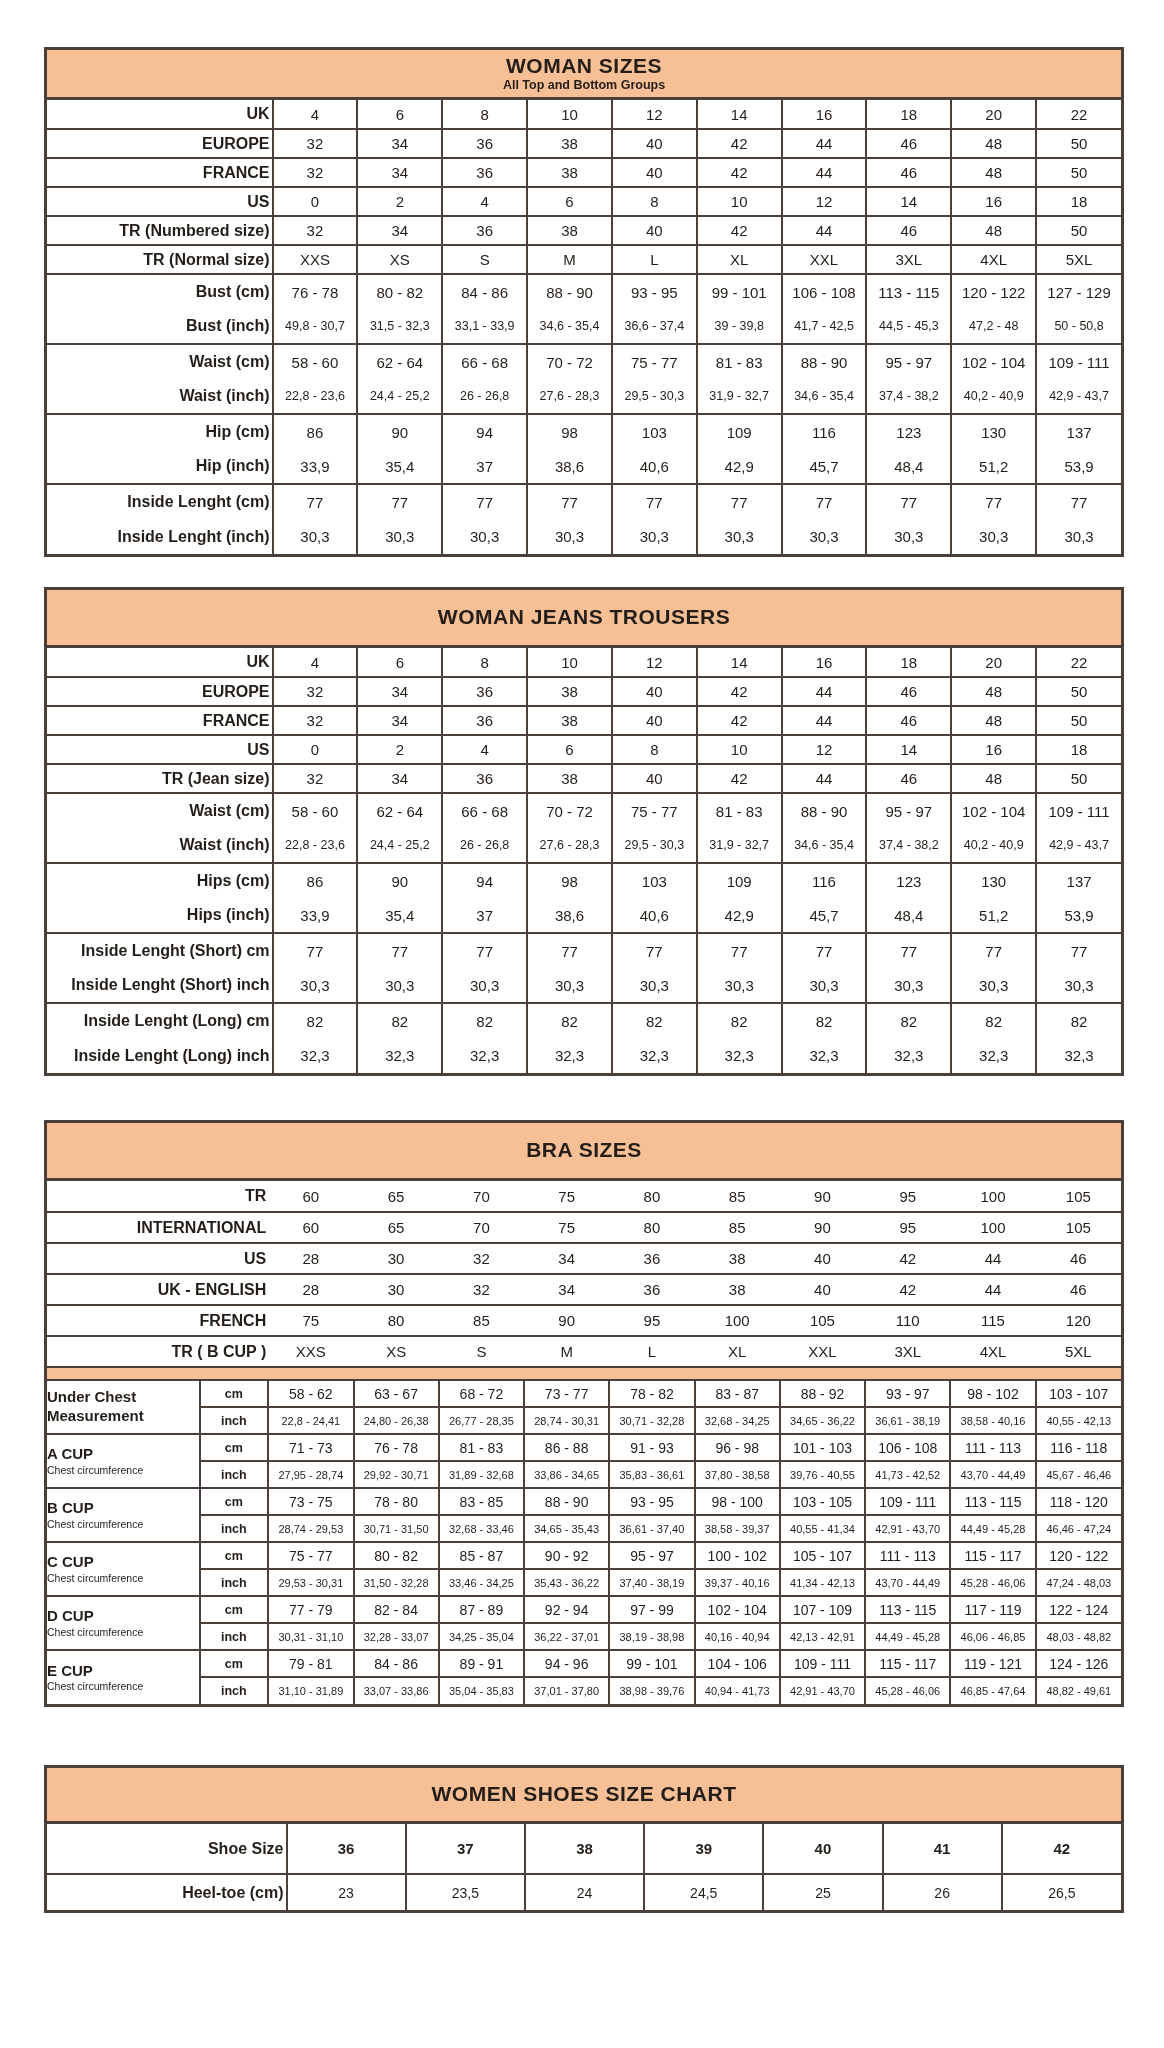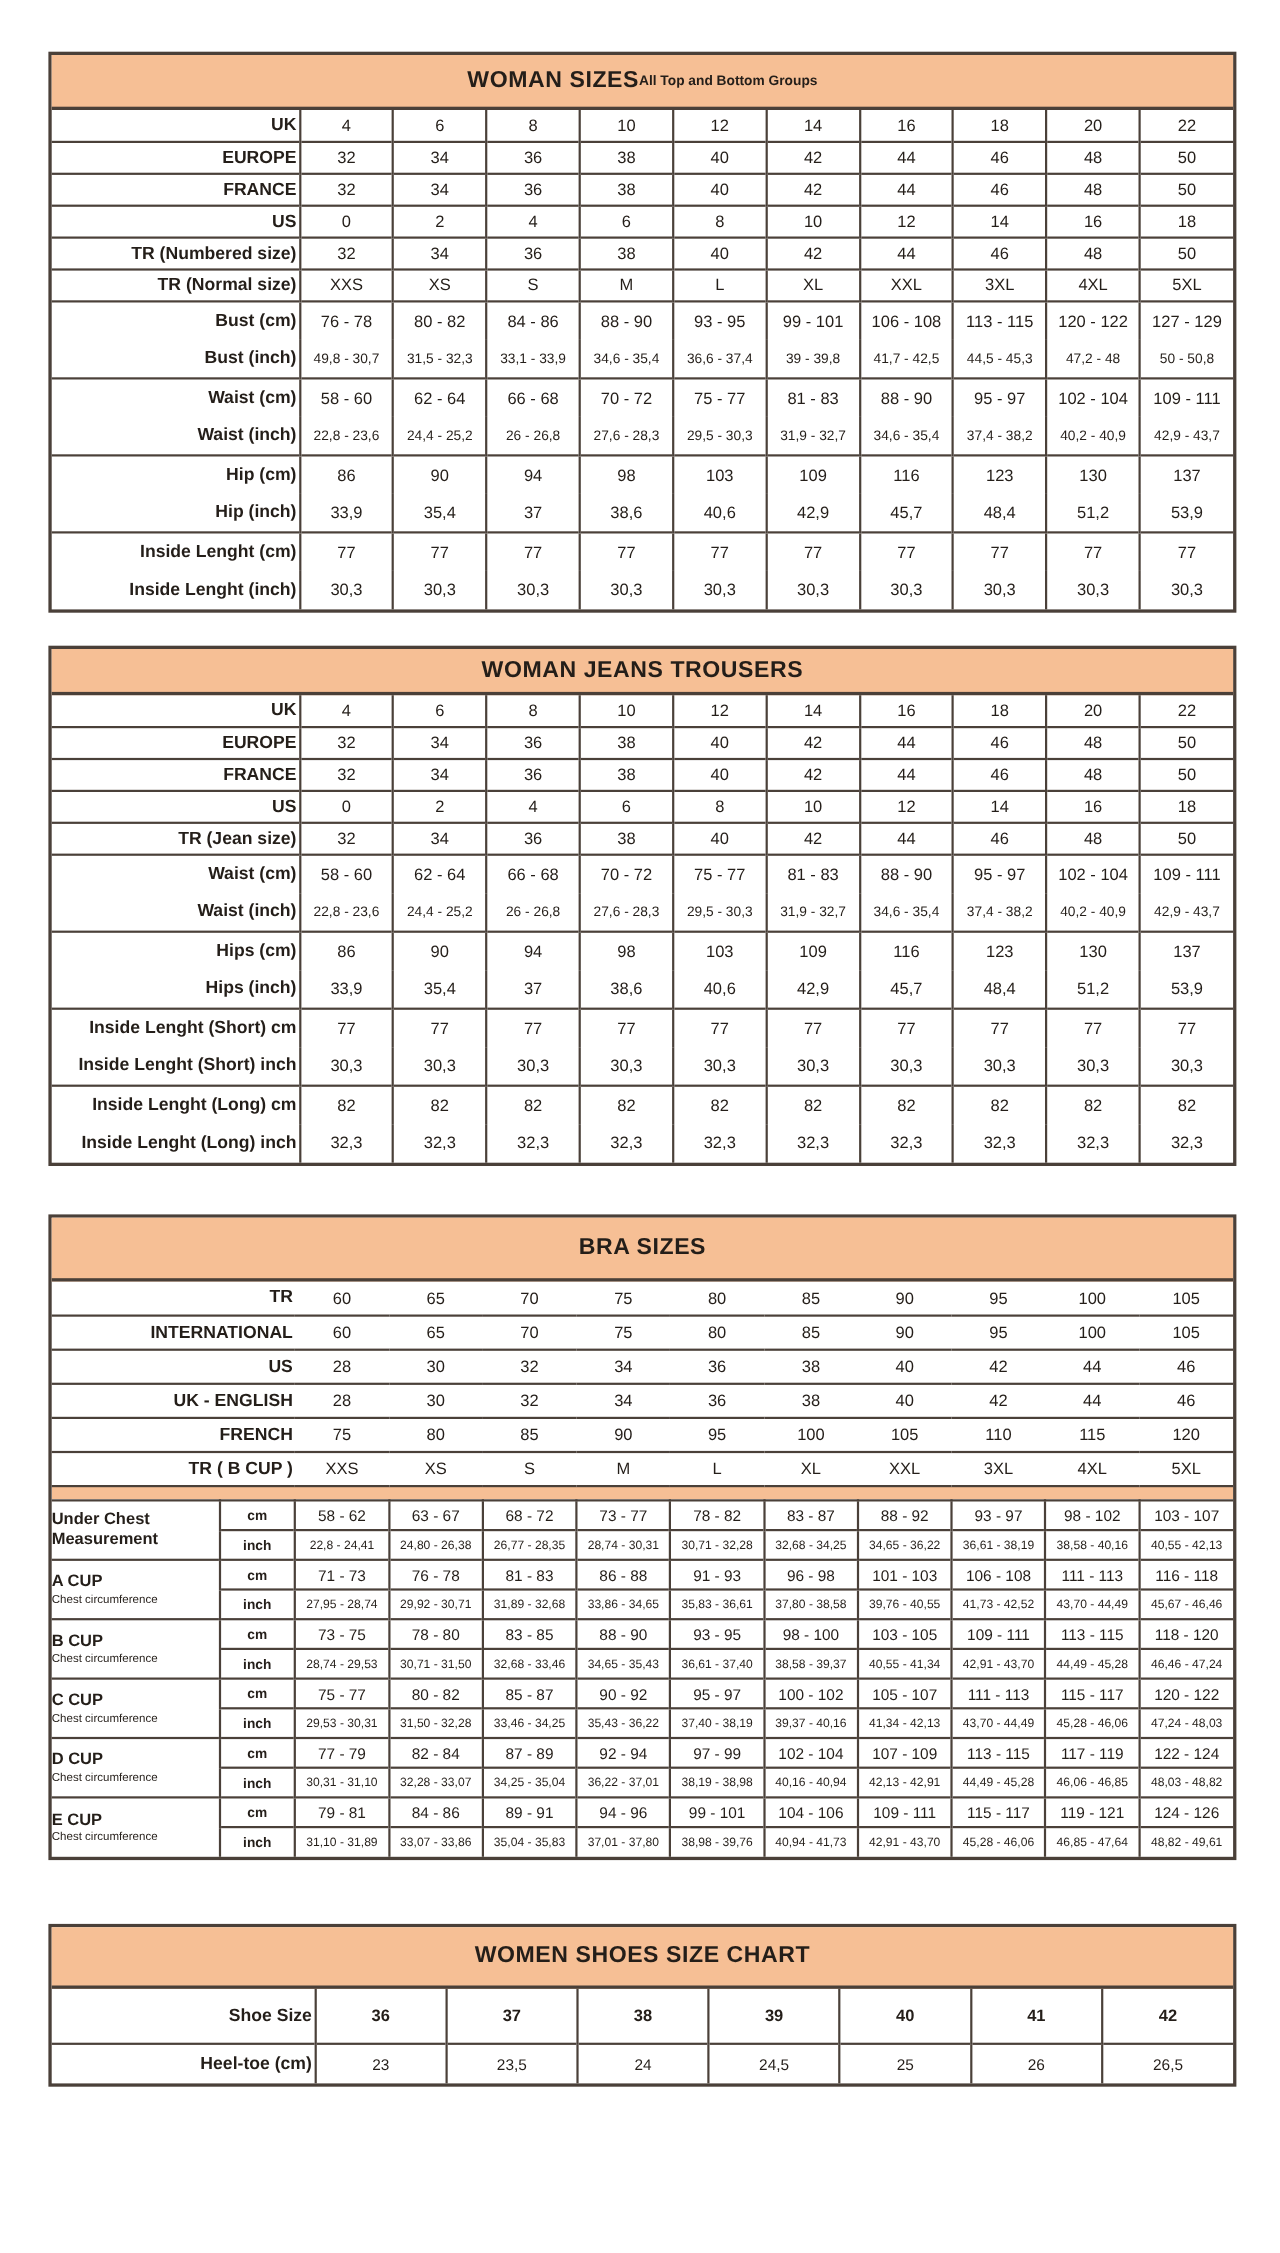--- a/index.html
+++ b/index.html
@@ -5,24 +5,24 @@
   :root{
     --bd:#4a4039;
     --orange:#f6bf95;
     --txt:#241e19;
   }
   *{box-sizing:border-box;margin:0;padding:0;}
   body{background:#ffffff;font-family:"Liberation Sans",sans-serif;color:var(--txt);}
   .page{width:1164px;min-height:2048px;background:#fff;padding:47px 40px 30px 44px;}
   .tblwrap{border:3px solid var(--bd);background:#fff;}
   .hdr{background:var(--orange);border-bottom:3px solid var(--bd);text-align:center;
-       display:flex;flex-direction:row;justify-content:center;align-items:center;}
+       display:flex;flex-direction:column;justify-content:center;align-items:center;}
   .hdr .t{font-weight:bold;font-size:21px;letter-spacing:.5px;line-height:1.15;}
   .hdr .st{font-weight:bold;font-size:12.5px;line-height:1.2;}
-  .h50{height:50px;}.h55{height:42px;}.h58{height:58px;}.h64{height:56px;}
+  .h50{height:50px;}.h55{height:58px;}.h58{height:58px;}.h64{height:56px;}
   table{border-collapse:collapse;width:100%;table-layout:fixed;}
   th,td{border:0 solid var(--bd);text-align:center;vertical-align:middle;
         font-size:15px;padding:1px 2px;overflow:hidden;white-space:nowrap;}
   th.lbl{text-align:right;padding-left:18px;font-weight:bold;font-size:16px;white-space:normal;}
   td.val{border-left:2px solid var(--bd);}
   td.sm{font-size:12.5px;}
   tr.r-single>th,tr.r-single>td{border-top:2px solid var(--bd);height:29px;}
   tr.r-pairtop>th,tr.r-pairtop>td{border-top:2px solid var(--bd);height:35px;}
   tr.r-pairbot>th,tr.r-pairbot>td{border-top:none;height:35px;}
   tbody tr:first-child>th,tbody tr:first-child>td{border-top:none;}

